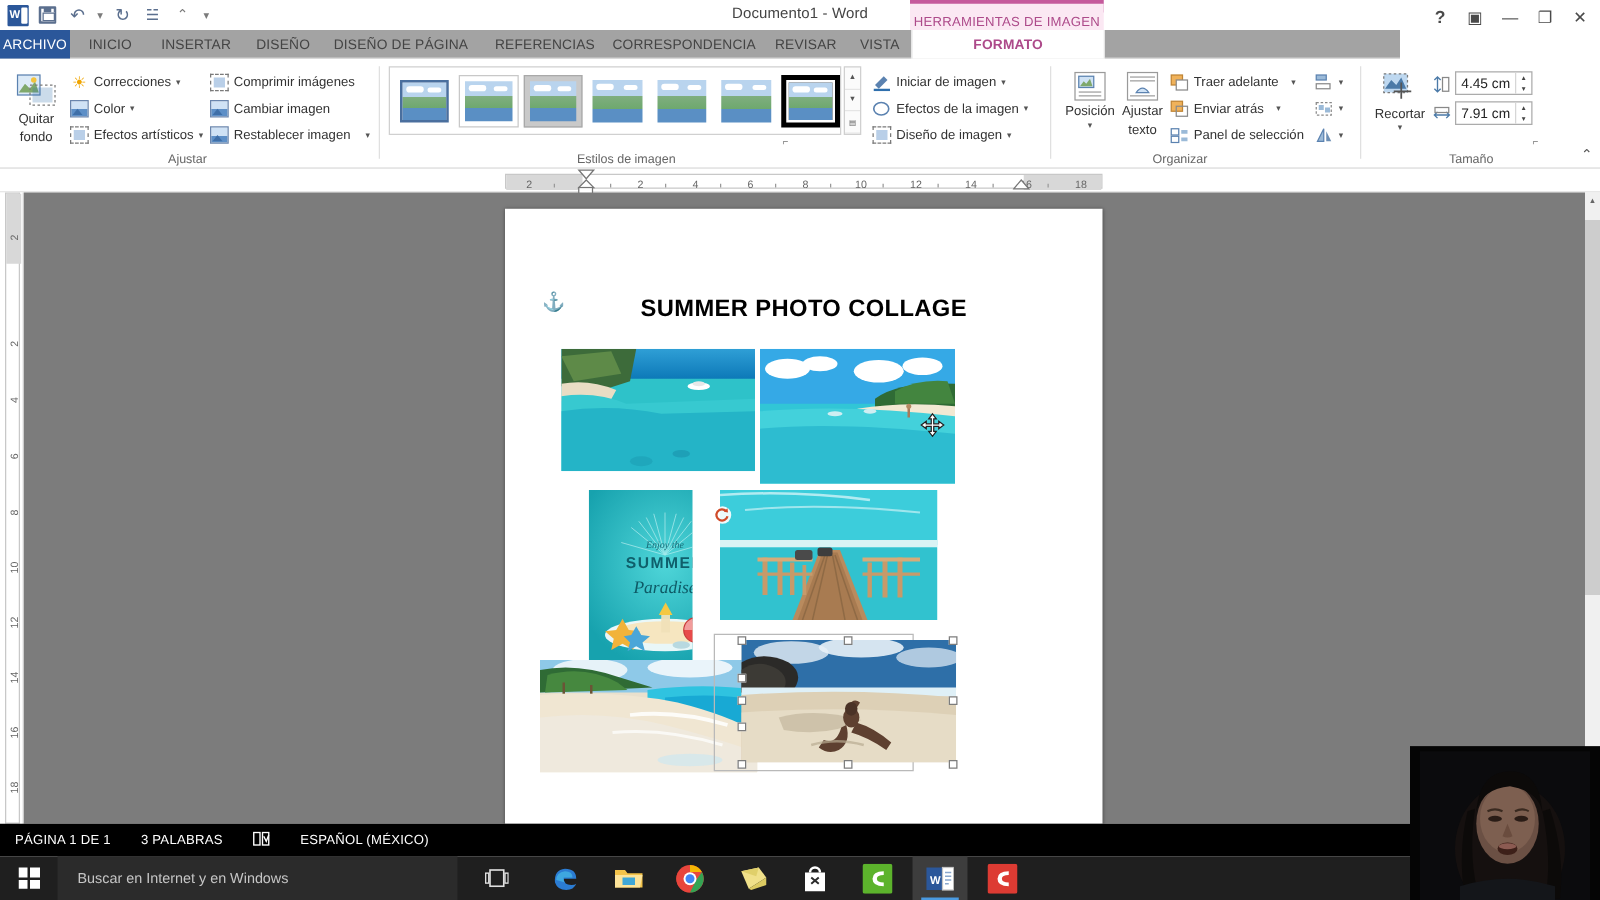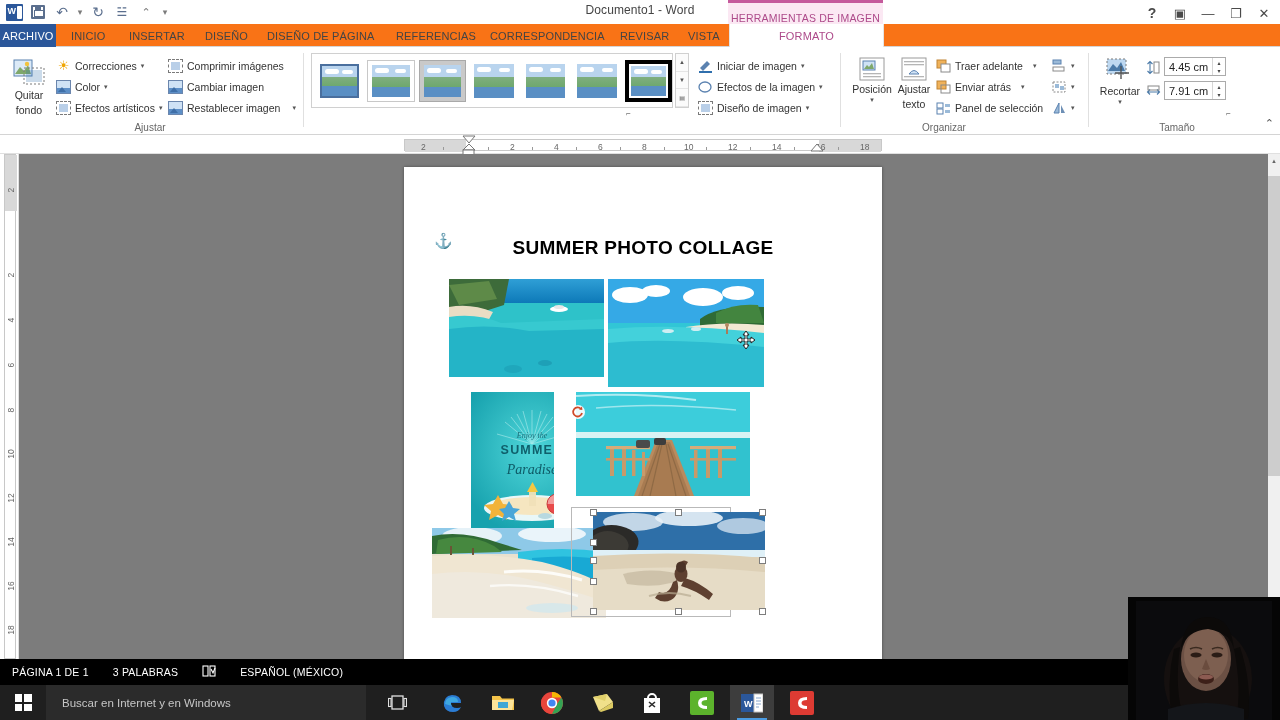--- a/index.html
+++ b/index.html
@@ -32,26 +32,26 @@
   .ctxlabelbox { position:absolute; left:728px; top:3px; width:155px; height:21px;
                  background:#fbe8f3; display:flex; align-items:flex-end; justify-content:center; }
   .ctxlabel { font-size:10.5px; color:#ad4a8a; letter-spacing:.2px; }
 
   .winbtns { position:absolute; right:2px; top:0px; height:26px; display:flex; align-items:center; gap:0px; }
   .winbtn { width:28px; height:24px; display:flex; align-items:center; justify-content:center;
             font-size:13px; color:#4a4a4a; cursor:pointer; }
   .winbtn.help { font-weight:bold; font-size:14px; }
 
   
-  .tabstrip { position:absolute; left:0; top:24px; width:1280px; height:23px; background:#f97316;
+  .tabstrip { position:absolute; left:0; top:24px; width:1120px; height:23px; background:#a3a3a3;
               border-bottom:1px solid #d4d4d4; }
   .tab { position:absolute; top:0; height:23px; display:flex; align-items:center; justify-content:center;
          font-size:11px; color:#444; letter-spacing:.15px; padding:0 9px; cursor:pointer; white-space:nowrap; }
   .tab.archivo { background:#2b579a; color:#fff; left:0; width:56px; padding:0; }
-  .tab.ctxtab { background:#fff; color:#ad4a8a; border-left:1px solid #e4e4e4; border-right:1px solid #e4e4e4; }
+  .tab.ctxtab { background:#fff; color:#ad4a8a; border-left:1px solid #e4e4e4; border-right:1px solid #e4e4e4;font-weight:bold; }
   .signin { position:absolute; right:42px; top:27px; font-size:11px; color:#444; cursor:pointer; }
   .avatarico { position:absolute; right:14px; top:25px; width:18px; height:18px; border-radius:50%;
                border:1.5px solid #6f6f6f; cursor:pointer; }
   .avatarico:after{ content:""; position:absolute; left:4px; top:2.5px; width:7px;height:7px;border-radius:50%;
                     border:1.5px solid #6f6f6f;}
 
   
   .ribbon { position:absolute; left:0; top:47px; width:1280px; height:88px; background:#fff;
             border-bottom:1px solid #d4d4d4; }
   .rgroup { position:absolute; top:0; height:88px; }
@@ -340,20 +340,21 @@
           <span class="caret">▾</span>
         </div>
         <div class="smrow">
           <span class="miniicon mi-dash"></span>
           <span class="lbl">Diseño de imagen</span>
           <span class="caret">▾</span>
         </div>
       </div>
 
       <div class="dlg" style="right:60px;bottom:16px">⌐</div>
+      <div class="gname" style="width:390px">Estilos de imagen</div>
     </div>
     <div class="gsep" style="left:840px"></div>
 
     <div class="rgroup" style="left:844px; width:240px">
       <div class="bigbtn" style="position:absolute;left:6px;top:4px;width:44px">
         <svg width="26" height="24" viewBox="0 0 26 24">
           <rect x="1" y="1" width="24" height="22" fill="#fff" stroke="#9a9a9a"></rect>
           <rect x="4" y="4" width="12" height="9" fill="#cfe2f5" stroke="#5b82b0"></rect>
           <path d="M5 12 L8 8 L10 10 L13 6 L15 12 Z" fill="#7fa86b"></path>
           <rect x="4" y="16" width="18" height="1.3" fill="#b5b5b5"></rect>

